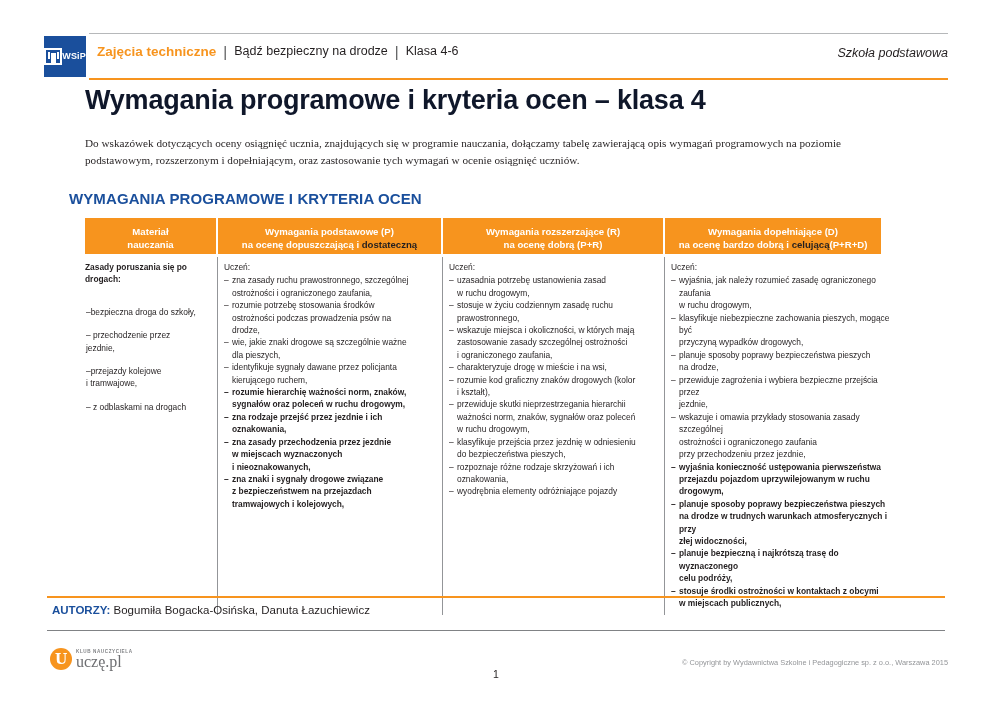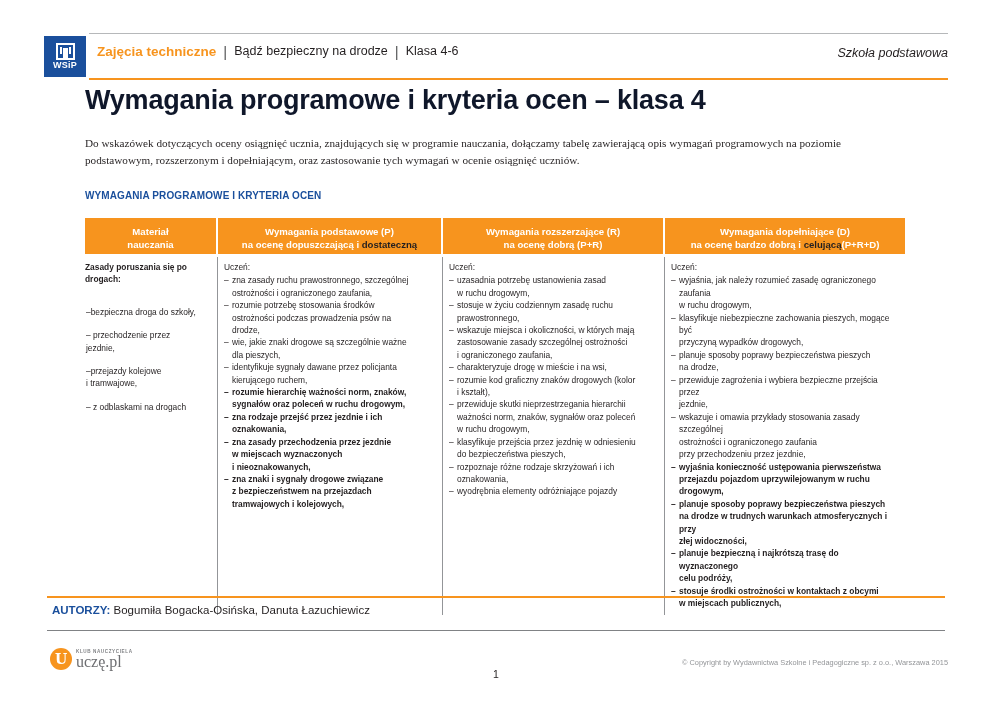--- a/index.html
+++ b/index.html
@@ -12,21 +12,21 @@
     position:relative;
   }
   .page{position:absolute;left:0;top:0;width:992px;height:702px;background:#fff;}
 
   
   .header{position:absolute;left:44px;top:33px;width:904px;height:47px;}
   .hdr-topline{position:absolute;left:45px;top:0px;width:859px;height:1px;background:#b6b8ba;}
   .hdr-botline{position:absolute;left:45px;top:45px;width:859px;height:2px;background:#f7941e;}
   .wsip-logo{
     position:absolute;left:0px;top:3px;width:42px;height:41px;
-    background:#1a4f9c;display:flex;flex-direction:column;
+    background:#1a4f9c;display:flex;flex-direction:row;
     align-items:center;justify-content:center;
   }
   .wsip-mark{
     width:19px;height:17px;border:2px solid #ffffff;
     position:relative;box-sizing:border-box;margin-bottom:1px;
   }
   .wsip-mark:before{
     content:"";position:absolute;left:50%;top:3px;width:5px;height:11px;
     margin-left:-2.5px;background:#ffffff;
   }
@@ -44,38 +44,38 @@
   
   .doc-title{
     position:absolute;left:85px;top:85px;width:820px;
     color:#0f172a;font-size:27px;font-weight:bold;letter-spacing:-0.2px;
   }
   .intro{
     position:absolute;left:85px;top:135px;width:790px;
     font-family:"Liberation Serif", serif;font-size:11.2px;line-height:16.5px;color:#231f20;
   }
   .section-title{
-    position:absolute;left:85px;top:190px;
-    color:#1a4f9c;font-size:10px;font-weight:bold;letter-spacing:.1px;
+    position:absolute;left:69px;top:190px;
+    color:#1a4f9c;font-size:15px;font-weight:bold;letter-spacing:.1px;
   }
 
   
   .table{position:absolute;left:85px;top:218px;width:822px;}
   .thead{display:flex;width:822px;}
   .th{
     background:#f7941e;color:#ffffff;text-align:center;
     font-size:9.6px;font-weight:bold;line-height:13px;
     padding:7px 4px 7px 4px;box-sizing:border-box;height:36px;
     border-right:2px solid #ffffff;
   }
   .th:last-child{border-right:none;}
   .th-c1{width:133px;}
   .th-c2{width:225px;}
   .th-c3{width:222px;}
-  .th-c4{width:240px;}
+  .th-c4{width:216px;}
   .th b{font-weight:bold;color:#231f20;}
 
   .tbody{display:flex;width:822px;margin-top:3px;}
   .td{
     box-sizing:border-box;padding:4px 7px 6px 6px;
     font-size:8.4px;line-height:12.4px;color:#231f20;
     border-right:1px solid #939598;min-height:324px;
   }
   .td:last-child{border-right:none;}
   .td-c1{width:133px;padding-left:0px;}

